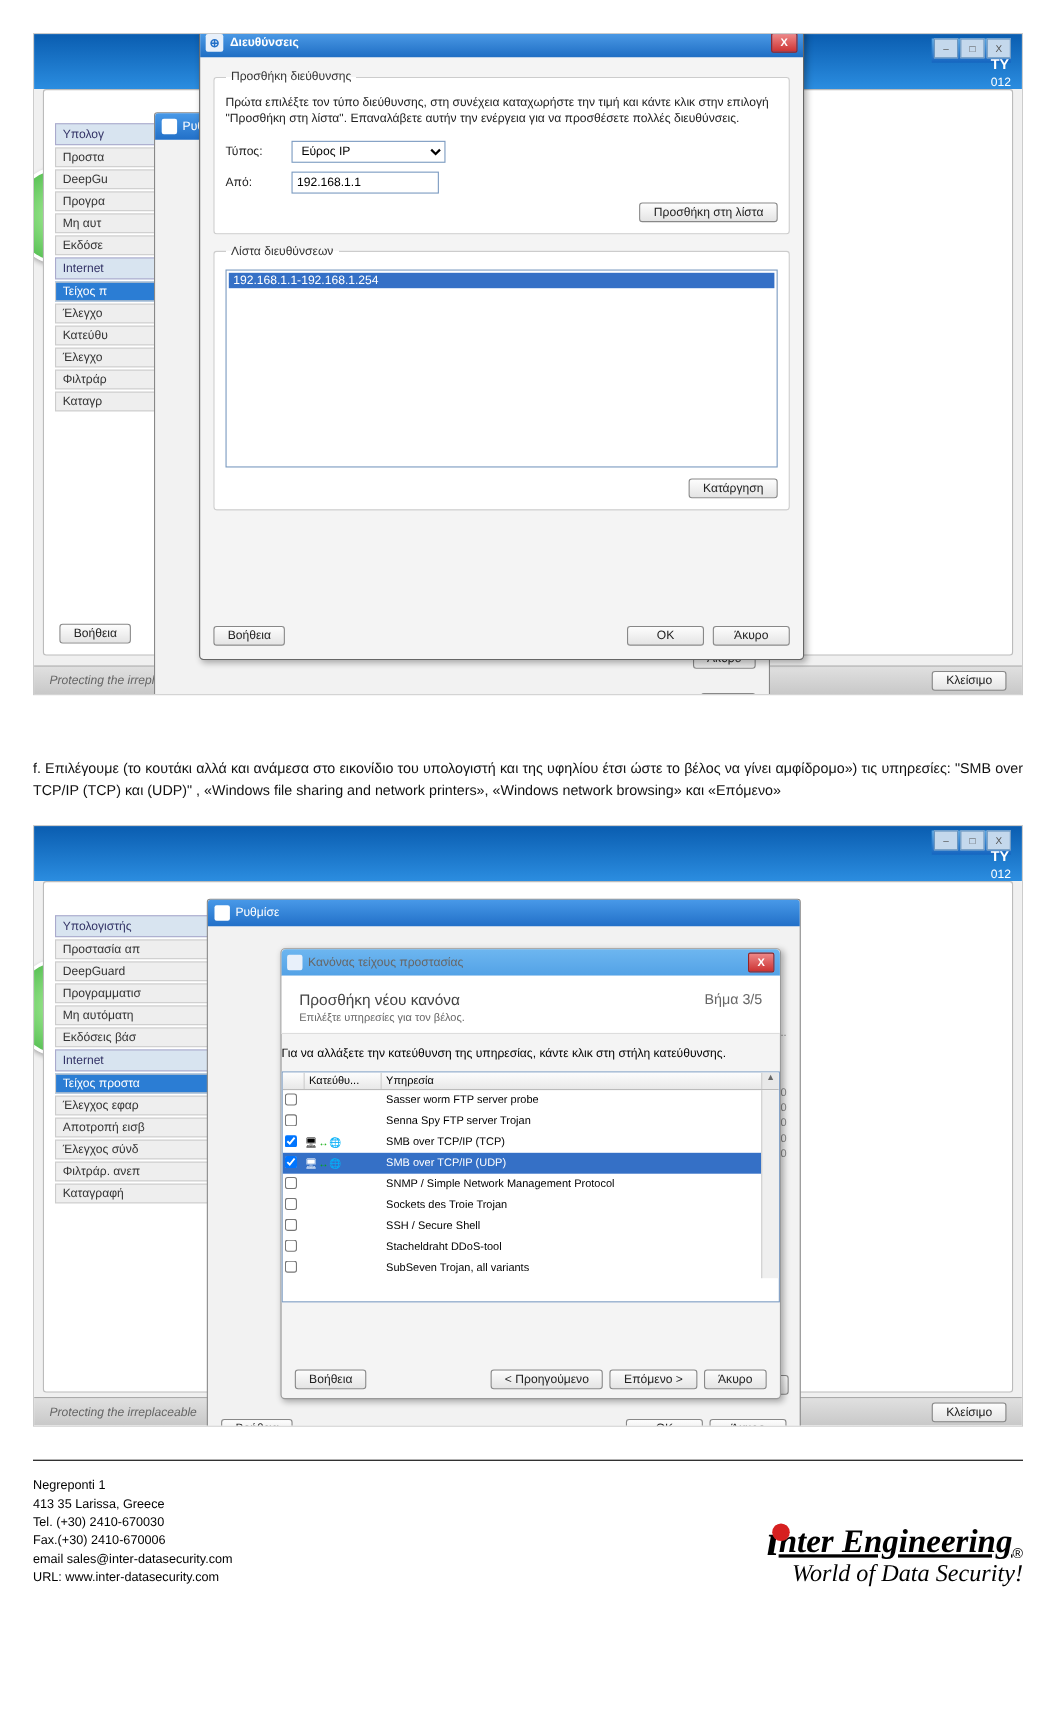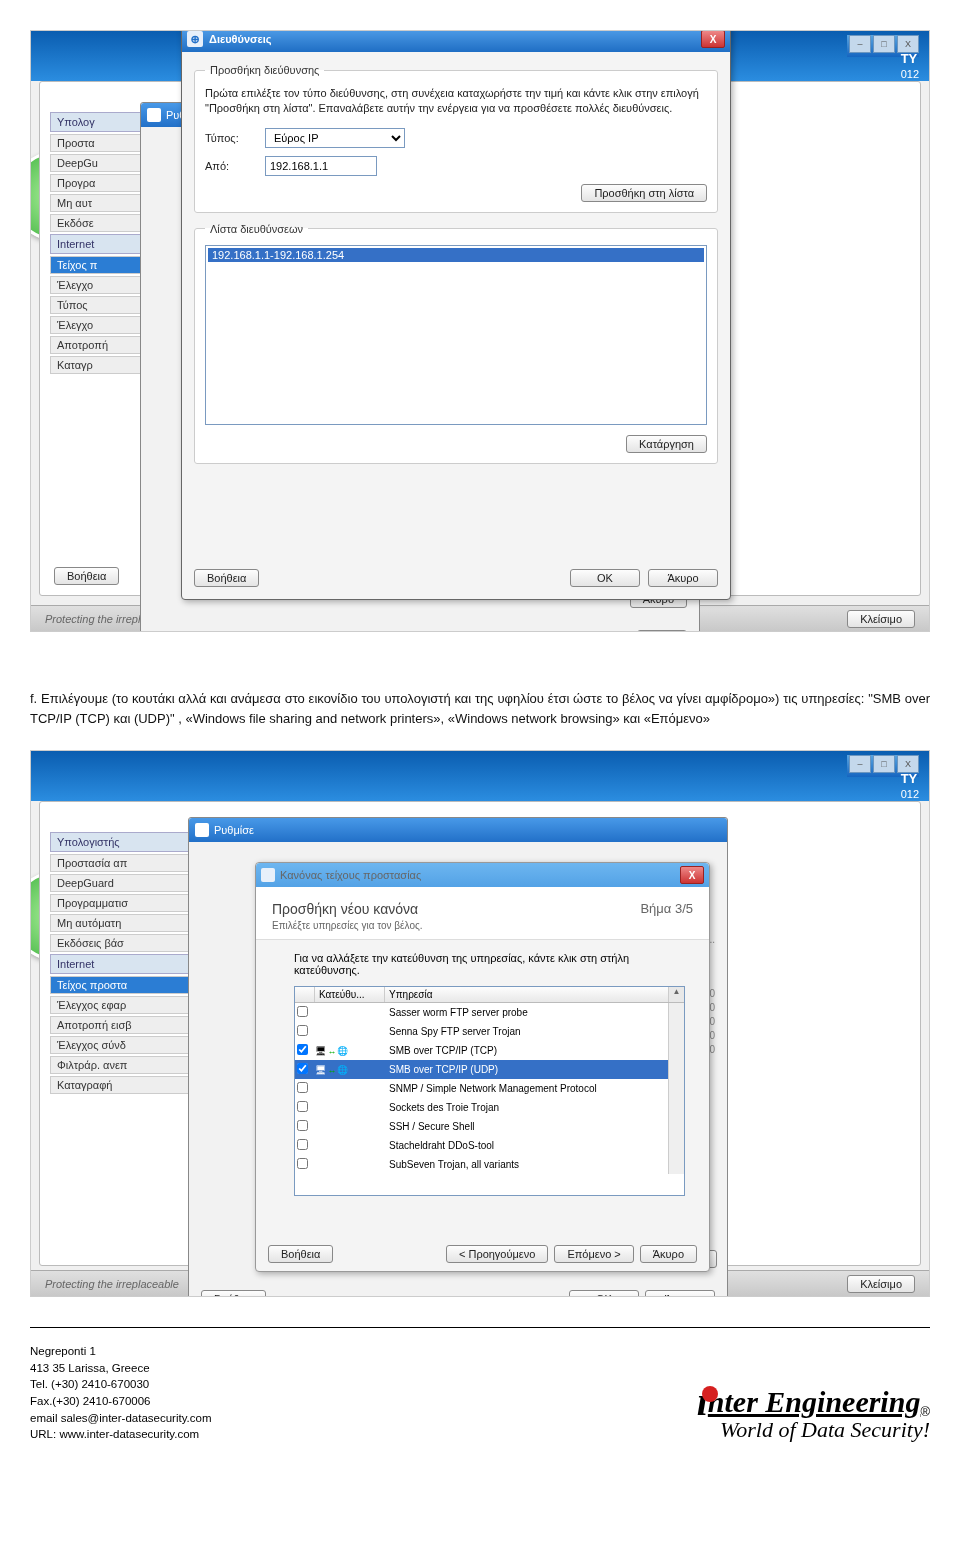--- a/index.html
+++ b/index.html
@@ -36,21 +36,21 @@
   .close-btn { width:24px; height:18px; background:linear-gradient(to bottom,#e88,#c33); border:1px solid #922; border-radius:2px; color:#fff; display:flex; align-items:center; justify-content:center; font-size:10px; font-weight:bold;}
   
   .addr-body { padding:12px; font-size:11px; color:#222;}
   fieldset { border:1px solid #ccc; border-radius:3px; padding:10px; margin-bottom:10px; background:#fff;}
   legend { padding:0 5px; font-size:11px; color:#333;}
   .instr { font-size:11px; margin-bottom:12px; line-height:1.35;}
   .form-row { display:flex; align-items:center; margin-bottom:8px;}
   .form-row label { width:60px; font-size:11px;}
   .form-row input[type=text], .form-row select { height:20px; border:1px solid #7a9ac0; font-size:11px; padding:1px 4px;}
   .form-row select { width:140px; background:#fff;}
-  .form-row input[type=text] { width:112px;}
+  .form-row input[type=text] { width:134px;}
   .btn { background:linear-gradient(to bottom,#fdfdfd,#e4e4e4); border:1px solid #888; border-radius:3px; padding:2px 12px; font-size:11px; color:#222; cursor:pointer;}
   .btn-right { text-align:right; margin-top:6px;}
   
   .list-box { border:1px solid #7a9ac0; height:180px; background:#fff; padding:2px;}
   .list-item-sel { background:#3570c6; color:#fff; padding:1px 4px; font-size:11px;}
   
   .addr-footer { display:flex; justify-content:space-between; align-items:center; padding:8px 12px; position:absolute; bottom:4px; left:0; right:0;}
   .addr-footer .right { display:flex; gap:8px;}
   .bg-footer-left { position:absolute; bottom:10px; left:14px;}
   
@@ -61,21 +61,21 @@
   
   
   .screenshot2 { margin: 10px 30px 30px 30px; border:1px solid #ccc; }
   .rule-dialog { position:absolute; top:60px; left:215px; width:455px; height:410px; background:#f4f4f4; border:1px solid #999; border-radius:4px; z-index:10; box-shadow:2px 2px 6px rgba(0,0,0,0.3);}
   .rule-titlebar { height:24px; background:linear-gradient(to bottom,#6db6f0,#53a2e6); border-radius:4px 4px 0 0; display:flex; align-items:center; justify-content:space-between; padding:0 5px; color:#666; font-size:11px;}
   .rule-titlebar .left { display:flex; align-items:center;}
   .rule-header { padding:14px 16px 8px; background:#fff; border-bottom:1px solid #ddd; display:flex; justify-content:space-between; align-items:flex-start;}
   .rule-header h3 { font-size:14px; color:#444; font-weight:normal; margin-bottom:3px;}
   .rule-header .sub { font-size:10px; color:#666;}
   .rule-header .step { font-size:13px; color:#666;}
-  .rule-body { padding:12px 24px; font-size:11px;margin-left:14px;}
+  .rule-body { padding:12px 0; font-size:11px;}
   .rule-body .hint { margin-bottom:10px;}
   
   .svc-table { border:1px solid #7a9ac0; background:#fff; height:210px; overflow:hidden;}
   .svc-header { display:flex; background:linear-gradient(to bottom,#fdfdfd,#e8e8e8); border-bottom:1px solid #bbb; font-size:10px;}
   .svc-header .col-chk { width:20px; border-right:1px solid #ccc; padding:2px;}
   .svc-header .col-dir { width:70px; border-right:1px solid #ccc; padding:2px 4px;}
   .svc-header .col-svc { flex:1; padding:2px 4px;}
   .svc-header .col-scroll { width:16px; border-left:1px solid #ccc; background:#e8e8e8; text-align:center; font-size:8px; color:#666;}
   .svc-row { display:flex; align-items:center; font-size:10px; height:19px; padding-left:2px;}
   .svc-row .chk { width:18px;}
@@ -126,23 +126,23 @@
       <div class="bg-left-col">
         <div class="bg-tab-header">Υπολογ</div>
         <div class="bg-tab">Προστα</div>
         <div class="bg-tab">DeepGu</div>
         <div class="bg-tab">Προγρα</div>
         <div class="bg-tab">Μη αυτ</div>
         <div class="bg-tab">Εκδόσε</div>
         <div class="bg-tab-header">Internet</div>
         <div class="bg-tab sel">Τείχος π</div>
         <div class="bg-tab">Έλεγχο</div>
-        <div class="bg-tab">Τύπος</div>
+        <div class="bg-tab">Κατεύθυ</div>
         <div class="bg-tab">Έλεγχο</div>
-        <div class="bg-tab">Αποτροπή</div>
+        <div class="bg-tab">Φιλτράρ</div>
         <div class="bg-tab">Καταγρ</div>
       </div>
 
       <div class="settings-popup">
         <div class="settings-titlebar">
           <span class="icon"></span>
           <span>Ρυθμίσε</span>
         </div>
         <div style="position:absolute; bottom:8px; right:12px; display:flex; gap:6px;">
           <button class="btn" style="width:50px;">ηση</button>

